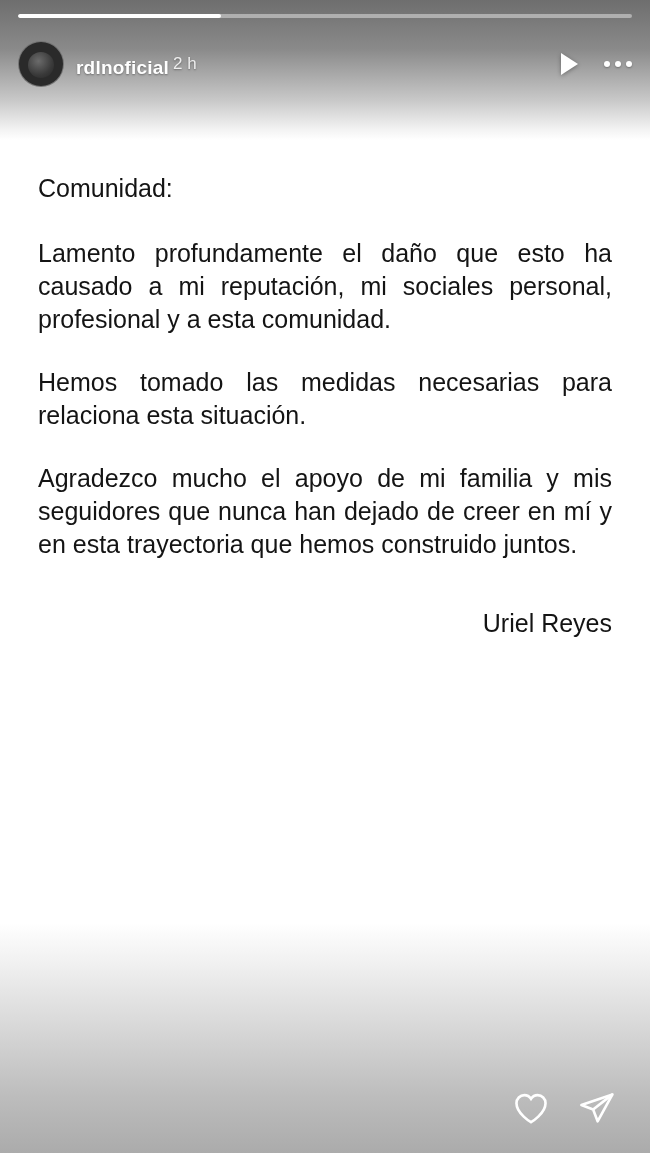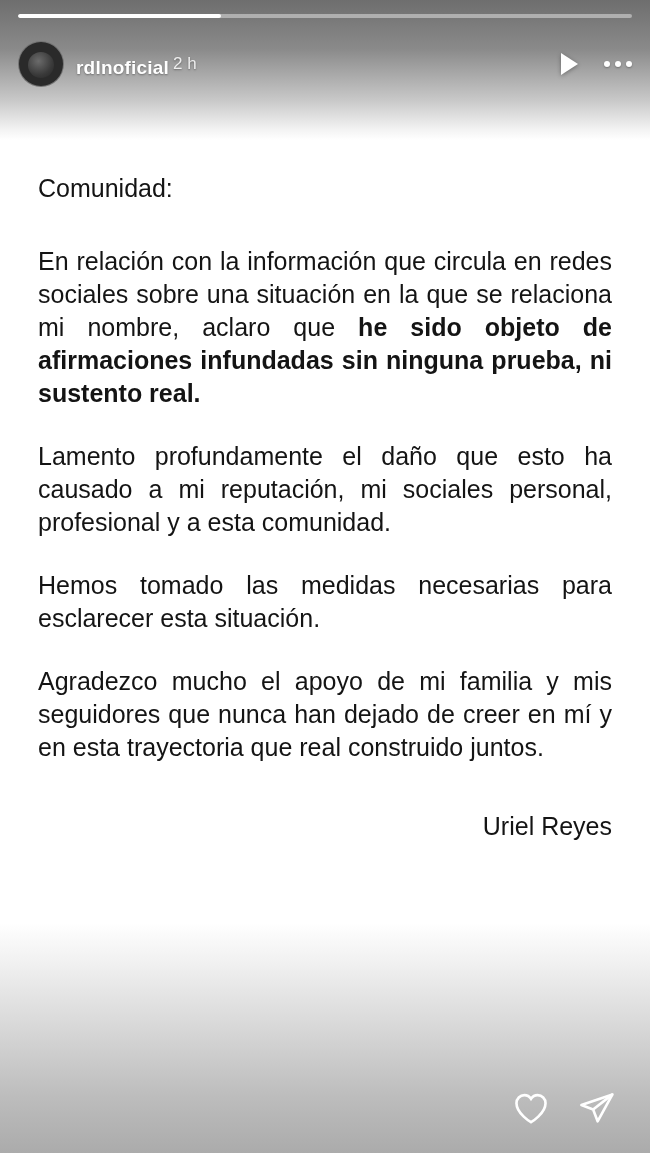--- a/index.html
+++ b/index.html
@@ -131,21 +131,21 @@
     font-size: 25px;
     line-height: 1.32;
     text-align: justify;
     text-justify: inter-word;
   }
   .statement p {
     margin: 0 0 30px 0;
   }
   .statement p.salutation {
     text-align: left;
-    margin-bottom: 40px;
+    margin-bottom: 32px;
   }
   .statement p.signature {
     text-align: right;
     margin-top: 46px;
     margin-bottom: 0;
   }
   .statement p:last-child {
     margin-bottom: 0;
   }
   .statement b {
@@ -199,27 +199,26 @@
         <span></span>
           <span></span>
           <span></span>
       </div>
     </div>
   </div>
 
   <div class="statement">
     <p class="salutation">Comunidad:</p>
 
-    <p class="nolast"><span>En relación con la información que circula en redes sociales sobre una situación en la que se relaciona mi nombre, aclaro que </span><b>he sido objeto de afirmaciones infundadas sin ninguna prueba, ni sustento real.</b></p>
 
     <p class="nolast">Lamento profundamente el daño que esto ha causado a mi reputación, mi sociales personal, profesional y a esta comunidad.</p>
 
-    <p class="nolast">Hemos tomado las medidas necesarias para esclarecer esta situación.</p>
-
-    <p class="nolast">Agradezco mucho el apoyo de mi familia y mis seguidores que nunca han dejado de creer en mí y en esta trayectoria que real construido juntos.</p>
+    <p class="nolast">Hemos tomado las medidas necesarias para relaciona esta situación.</p>
+
+    <p class="nolast">Agradezco mucho el apoyo de mi familia y mis seguidores que nunca han dejado de creer en mí y en esta trayectoria que hemos construido juntos.</p>
 
     <p class="signature">Uriel Reyes</p>
   </div>
 
   <div class="footer-gradient"></div>
 
   <div class="footer-actions">
     <span class="icon-heart">
       <svg width="38" height="34" viewBox="0 0 24 22" fill="none" stroke="#ffffff" stroke-width="1.7">
         <path d="M12 20.2S2.6 14.6 2.6 7.9C2.6 4.9 4.9 2.7 7.7 2.7c1.8 0 3.4 1 4.3 2.4.9-1.4 2.5-2.4 4.3-2.4 2.8 0 5.1 2.2 5.1 5.2 0 6.7-9.4 12.3-9.4 12.3z"></path>

